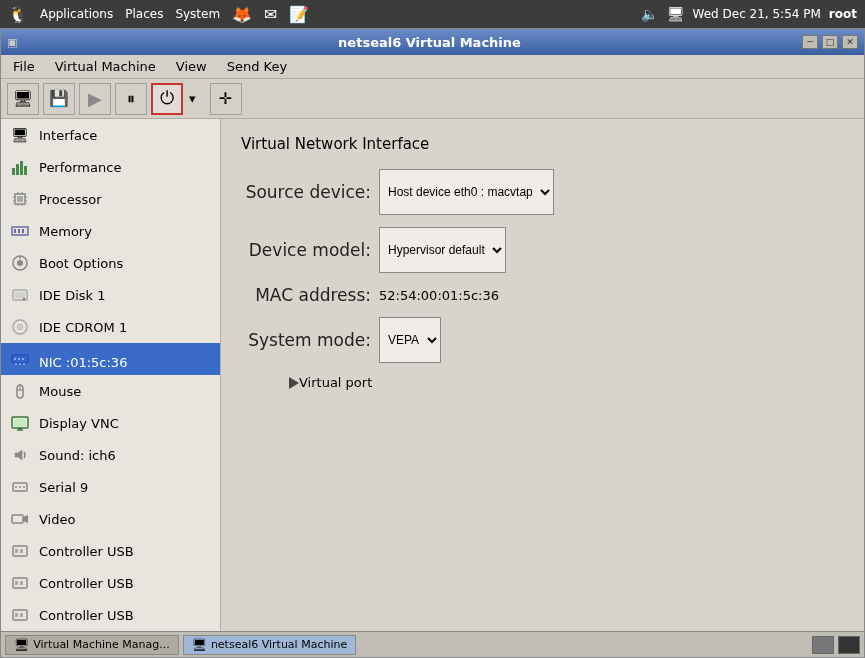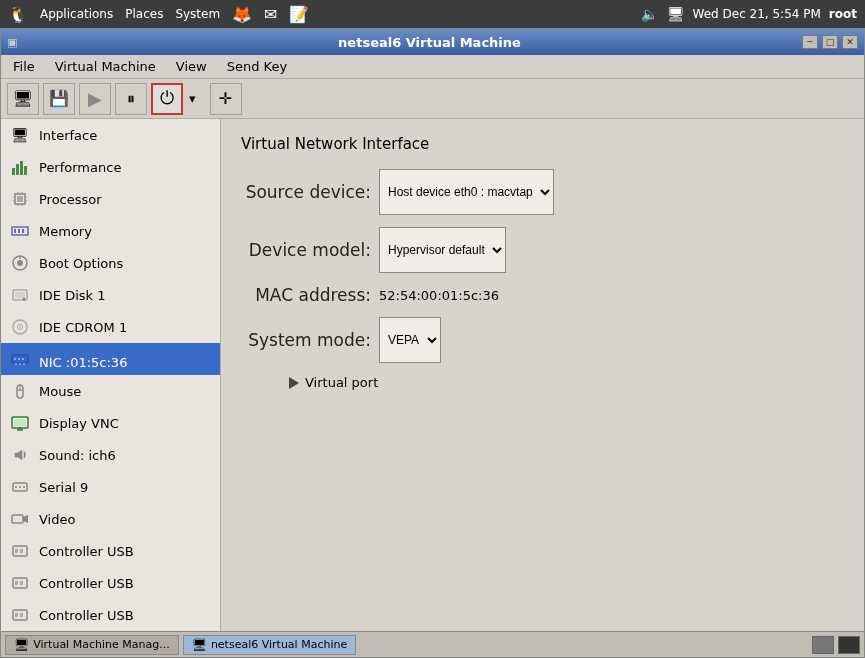--- a/index.html
+++ b/index.html
@@ -175,21 +175,20 @@
       background: #f0ede8;
       border: 1px solid #888;
       padding: 14px 4px;
       font-size: 12px;
       cursor: pointer;
     }
 
     .virtual-port-row {
       display: flex;
       align-items: center;
-      gap: 6px;
       margin-top: 8px;
       cursor: pointer;
       padding-left: 48px;
     }
     .triangle {
       width: 0; height: 0;
       border-top: 6px solid transparent;
       border-bottom: 6px solid transparent;
       border-left: 10px solid #444;
     }

